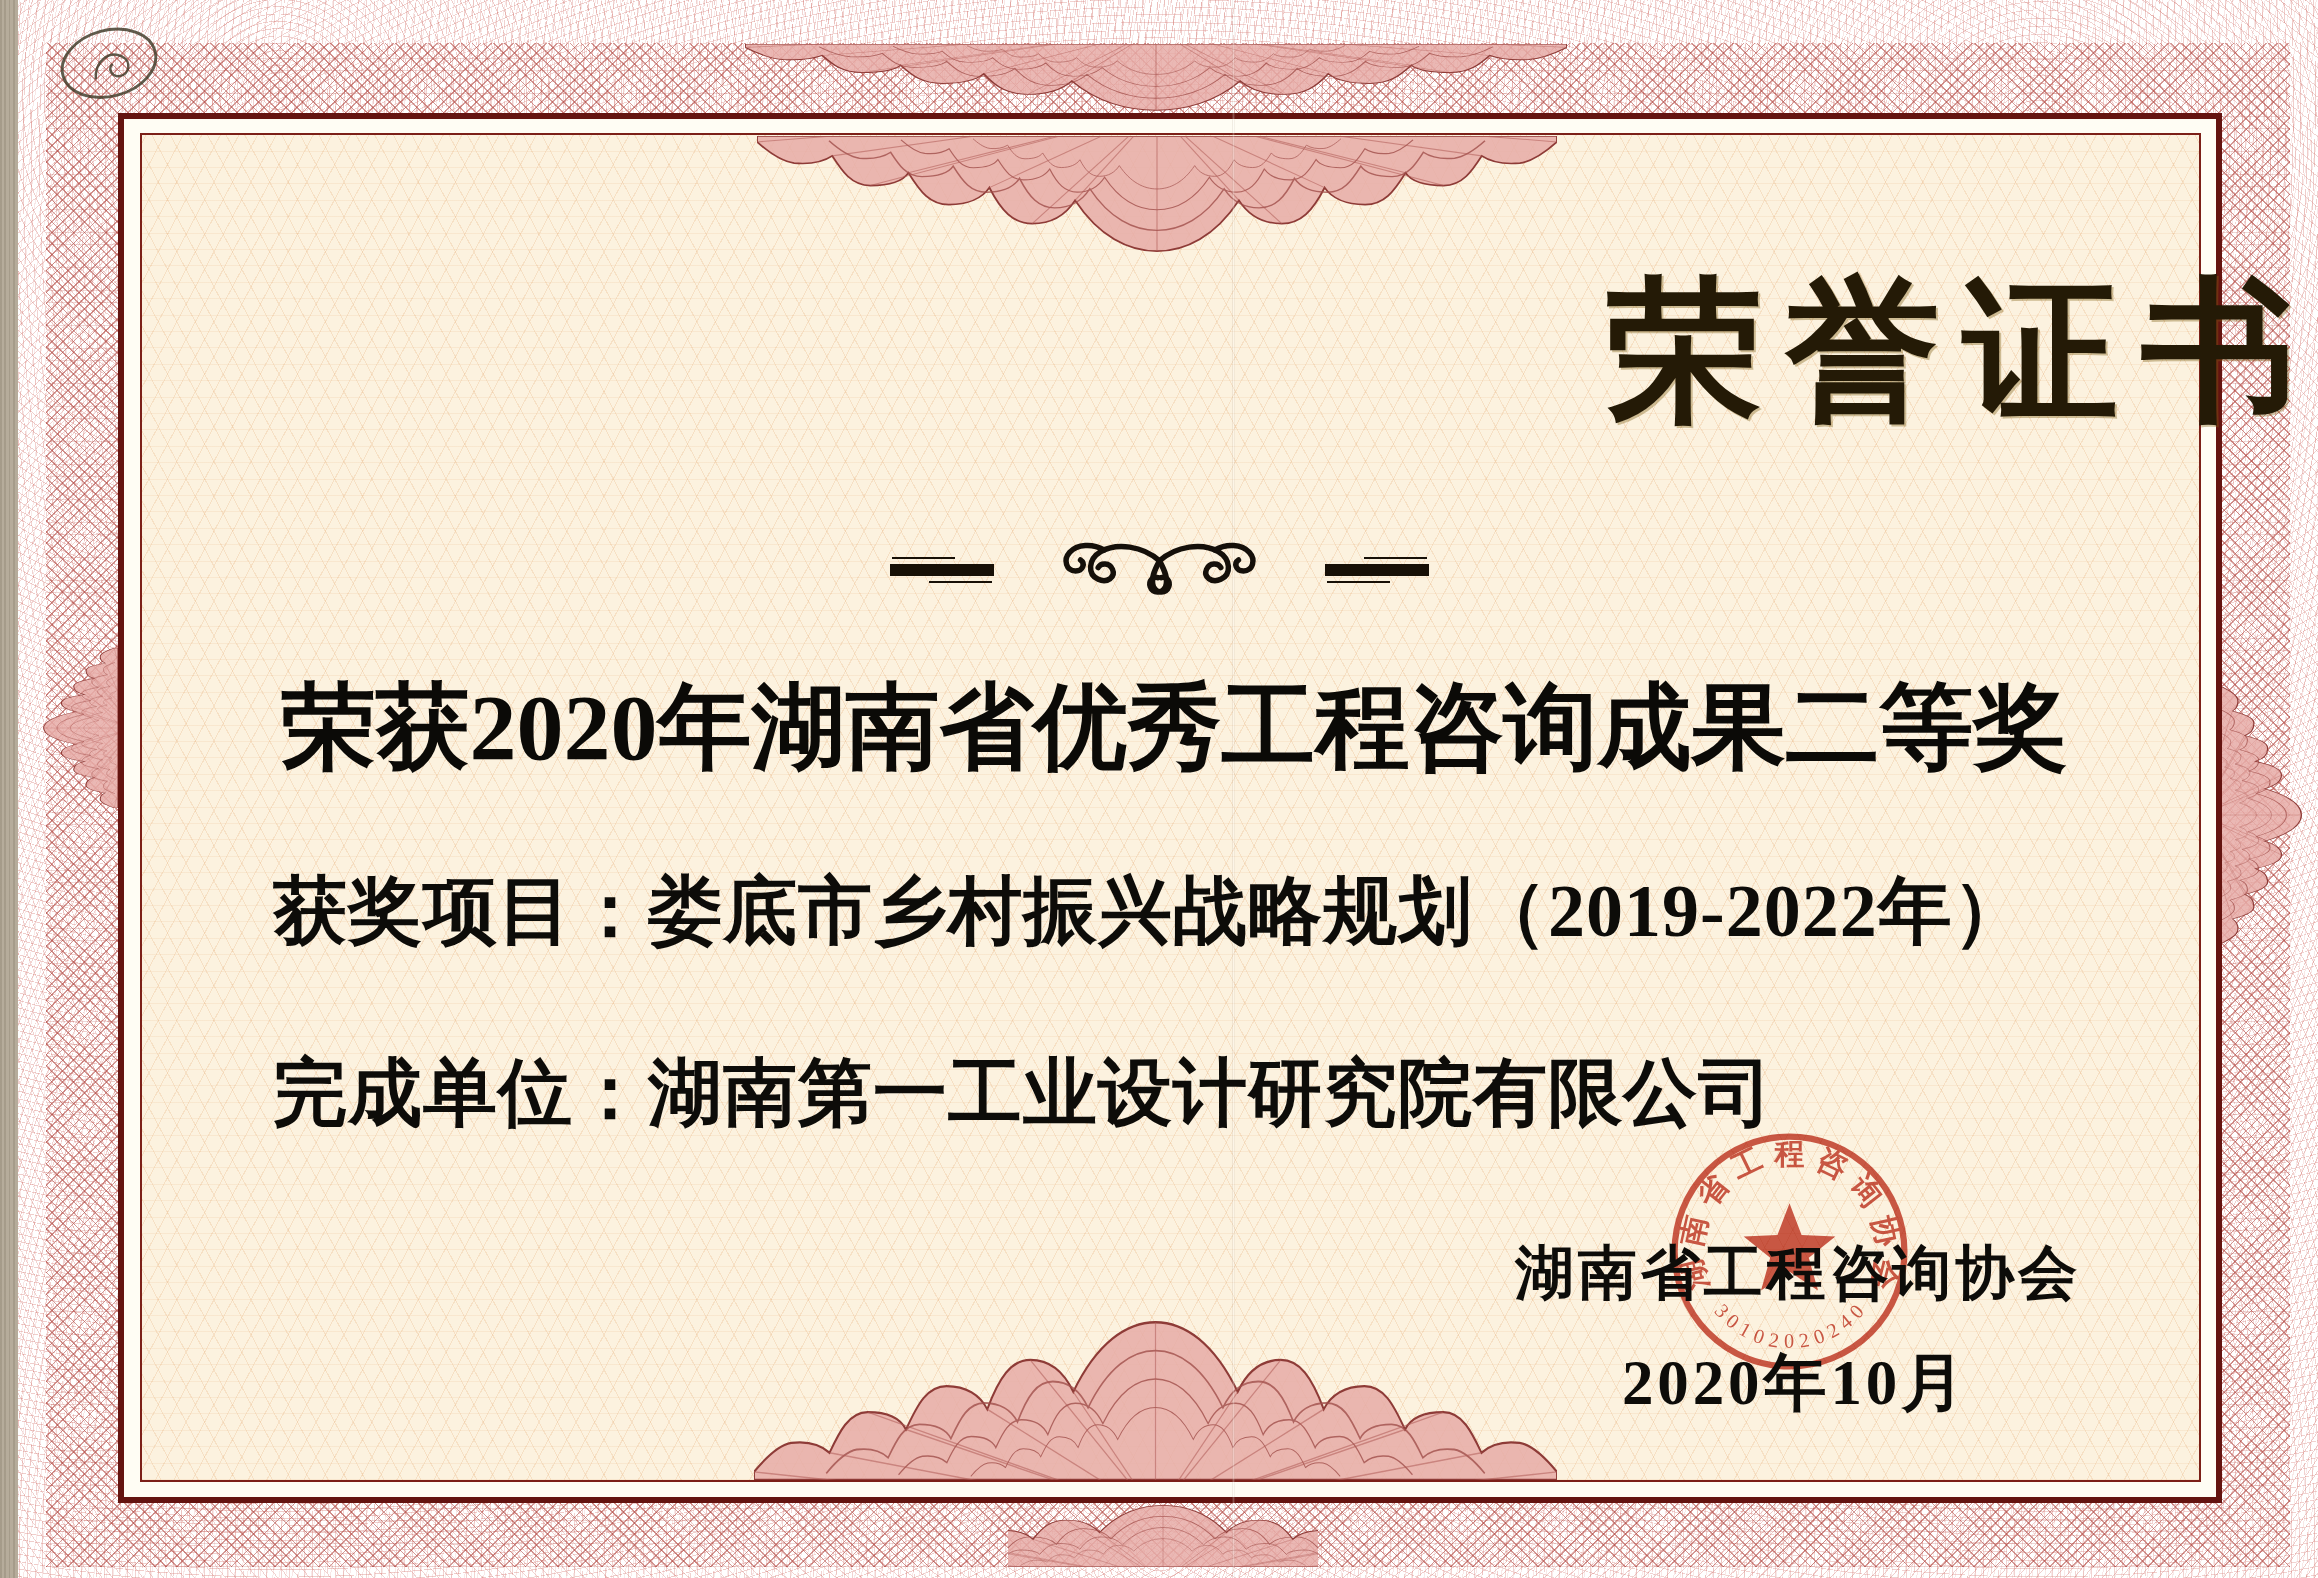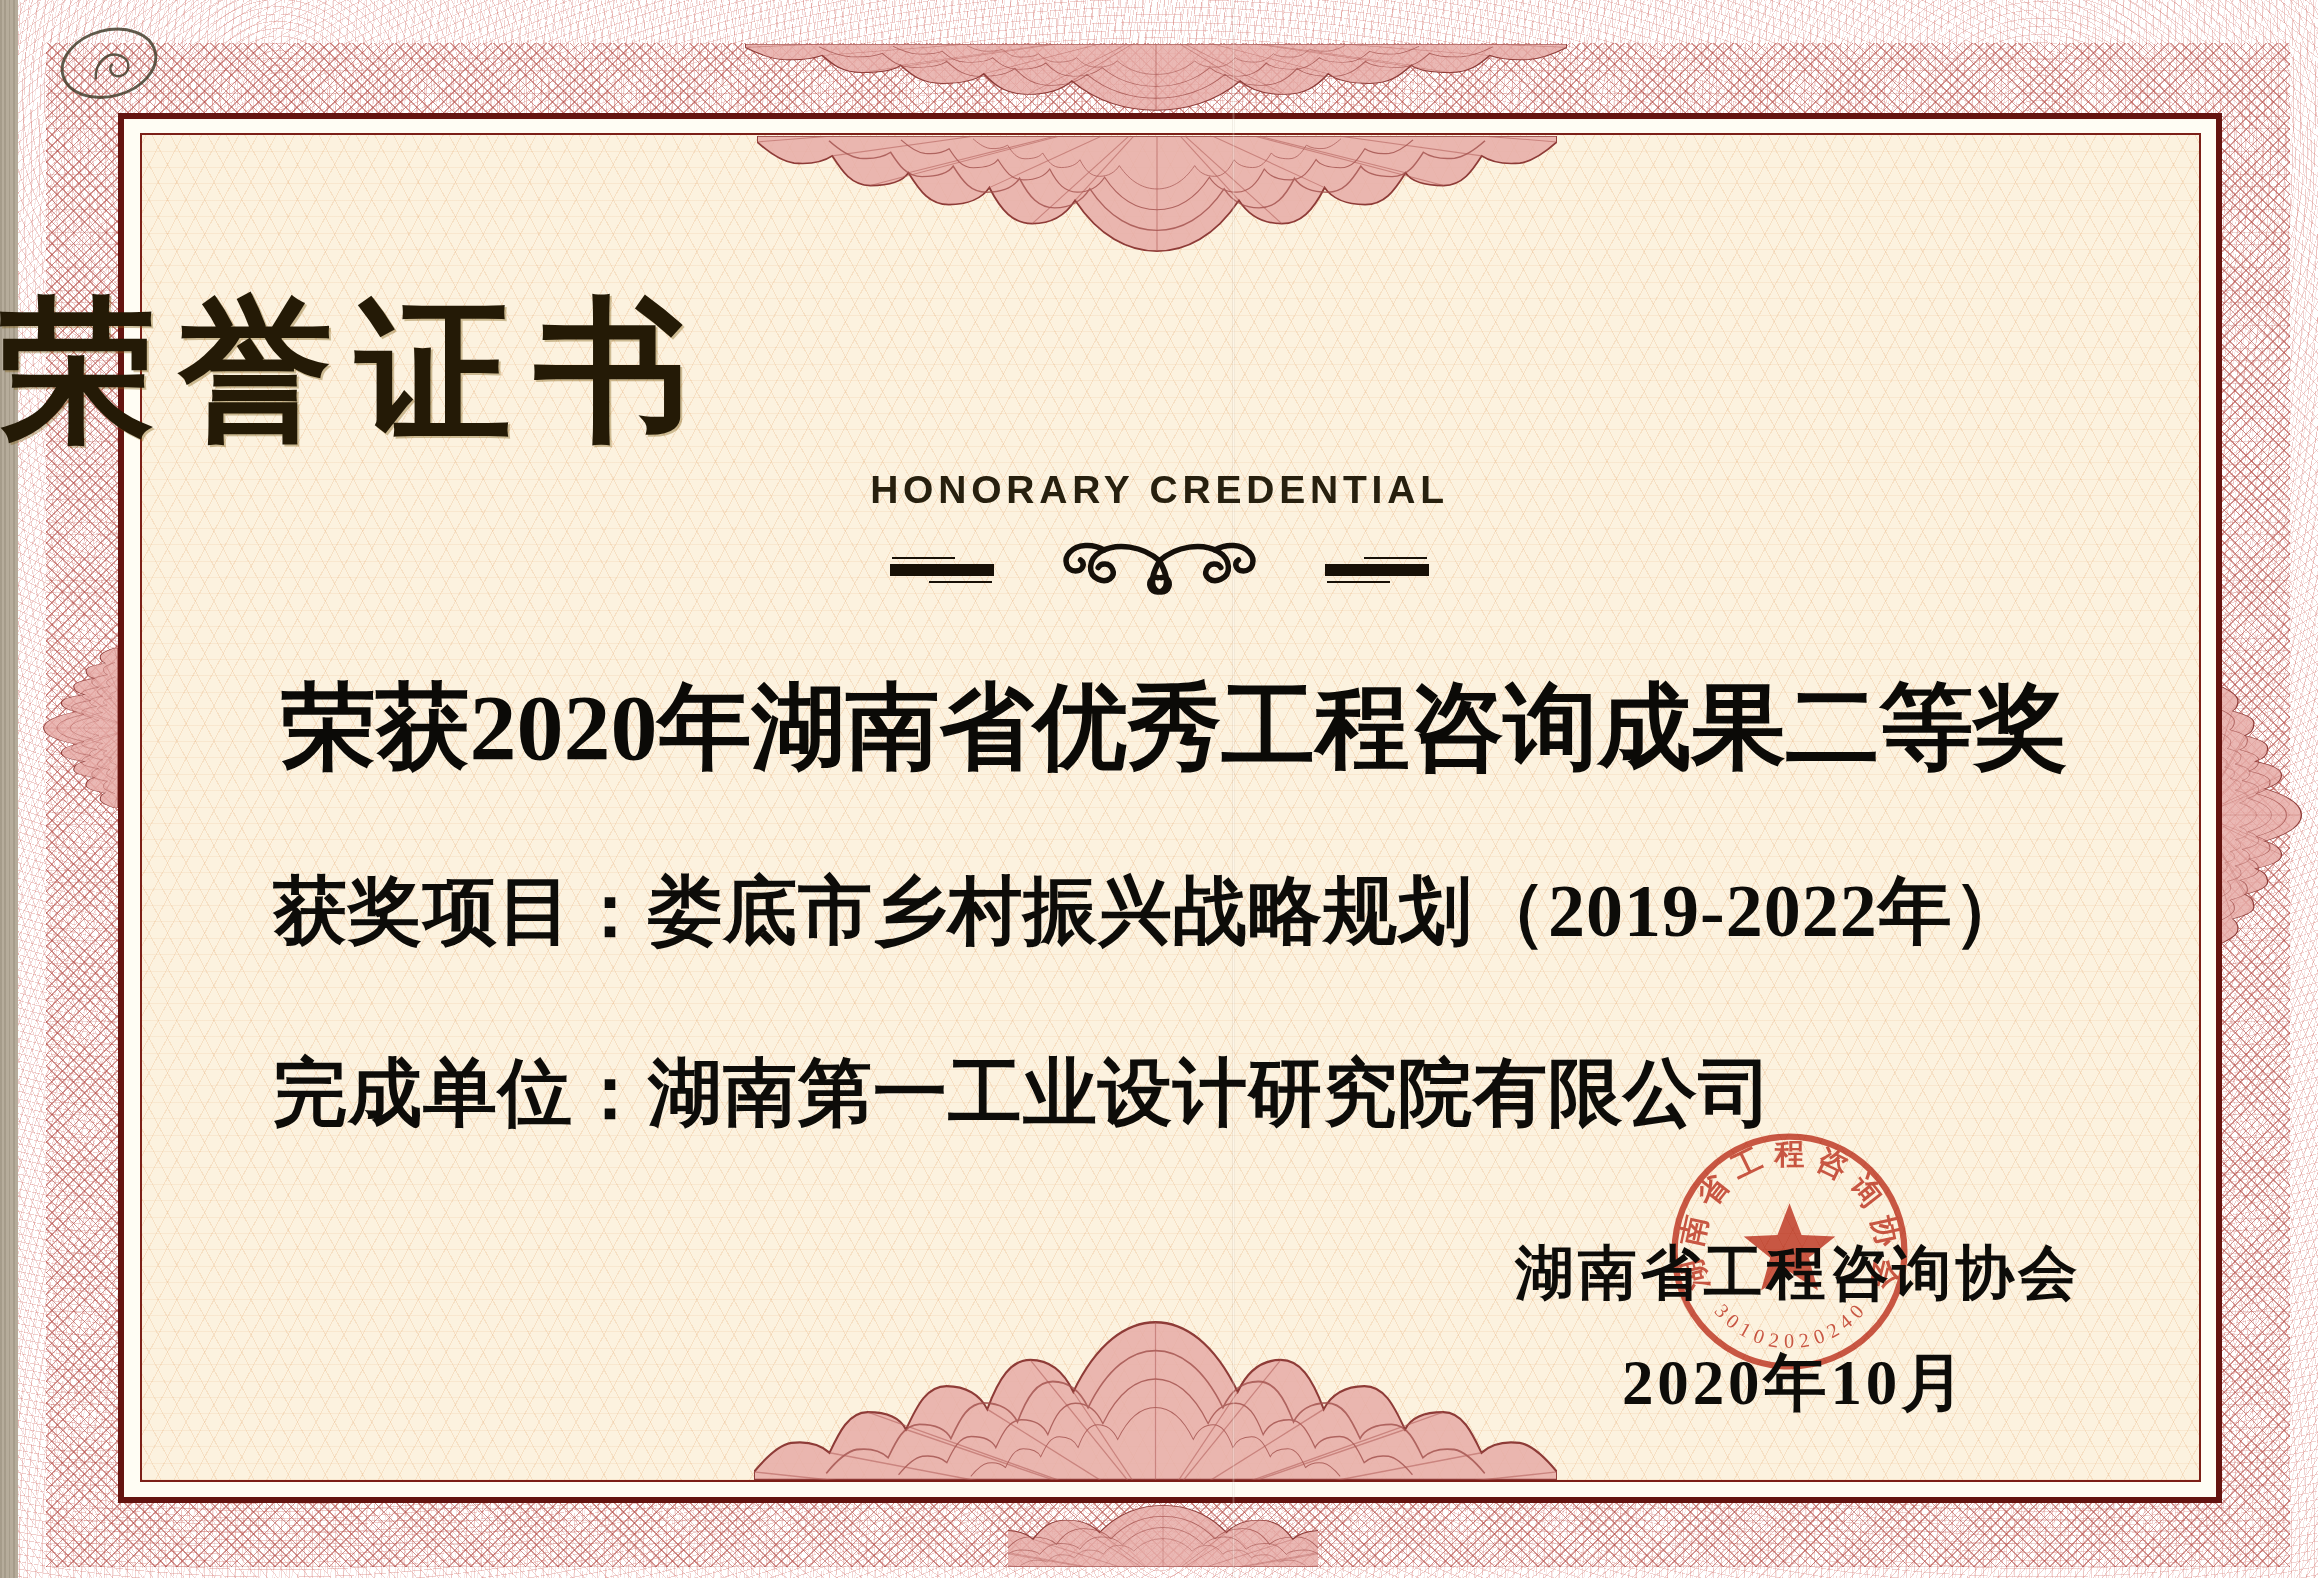--- a/index.html
+++ b/index.html
@@ -57,25 +57,24 @@
   
   .crease{
     position:absolute;left:1232px;top:0;width:2.9px;height:100%;z-index:7;
     background:linear-gradient(90deg, rgba(110,80,50,.14), rgba(255,255,255,.25), rgba(110,80,50,.10));
   }
   
   .pen-mark{position:absolute;left:58px;top:22px;width:102px;height:82px;z-index:9;opacity:.85;}
   
   .title{
     position:absolute;left:0;top:271px;width:2319px;z-index:10;
-    text-align:left;font-size:155px;line-height:1.05;font-weight:900;
+    text-align:right;font-size:155px;line-height:1.05;font-weight:900;
     letter-spacing:23px;color:#241a06;
     text-shadow:1.9px 1.9px 0 rgba(128,98,24,.38);
     font-family:"Liberation Serif", serif;
-    margin-top:20px;
   }
   .subtitle{
     position:absolute;left:0;top:468px;width:2319px;z-index:10;
     text-align:center;font-size:39px;font-weight:700;letter-spacing:4.8px;color:#27200f;
     font-family:"Liberation Sans", sans-serif;
   }
   .flourish{
     position:absolute;left:0;top:541px;width:2319px;height:58px;z-index:10;
     display:flex;align-items:center;justify-content:center;gap:35px;
   }
@@ -184,21 +183,20 @@
     <svg viewBox="0 0 210 170">
       <g fill="none" stroke="#45402e" stroke-width="6" transform="rotate(-15 105 85)">
         <ellipse cx="105" cy="85" rx="98" ry="68"></ellipse>
         <path d="M70,110 C78,72 112,60 134,78 C152,93 140,120 118,116 C102,113 100,94 112,88" stroke-width="5"></path>
       </g>
     </svg>
   </div>
 
   <div class="title">荣誉证书</div>
 
-  <div class="subtitle">HONORARY CREDENTIAL</div>
 
   <div class="flourish">
     <div class="bar left"></div>
     <svg class="swirl" viewBox="0 0 560 150">
       <g stroke="#15100a" stroke-width="13" fill="none" stroke-linecap="round">
         <g id="fl-left">
           <path d="M280,52 C240,16 178,8 140,30 C110,48 108,84 134,96 C156,106 176,90 168,72 C161,56 140,56 134,68"></path>
           <path d="M148,26 C120,10 84,12 66,32 C50,50 58,76 80,76 C98,76 104,58 92,50"></path>
         </g>
         <use href="#fl-left" transform="translate(560,0) scale(-1,1)"></use>

